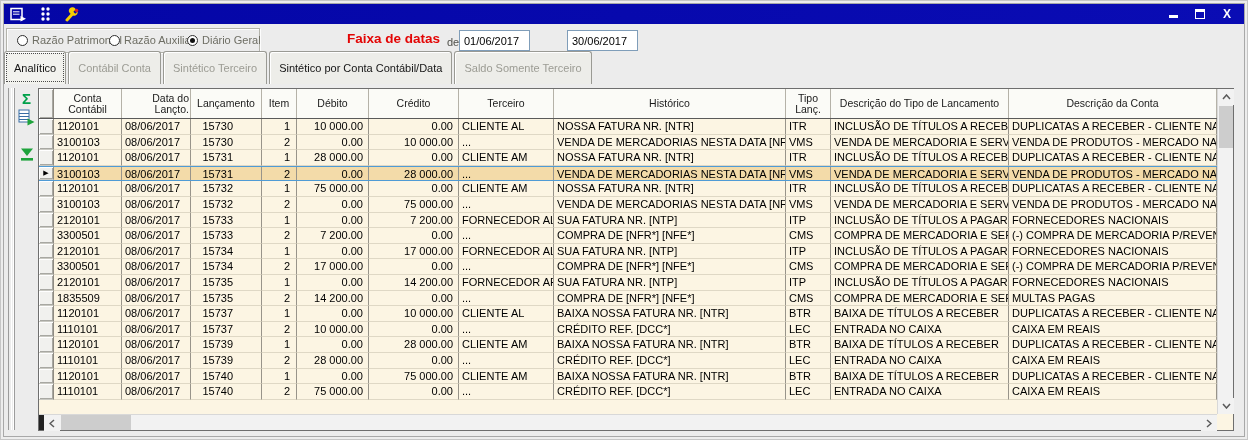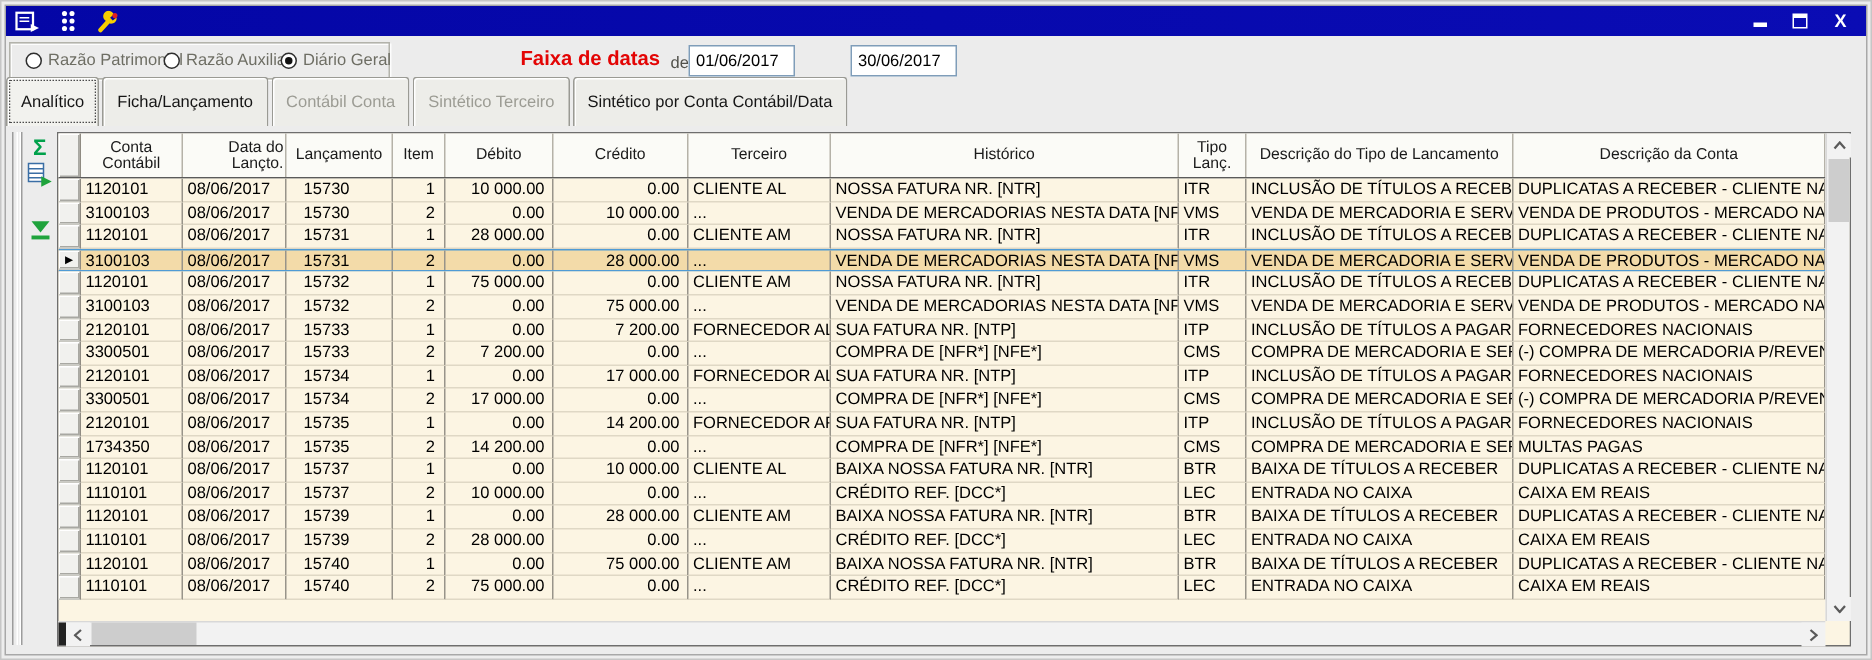--- a/index.html
+++ b/index.html
@@ -209,24 +209,24 @@
     </div>
 
   <span class="faixa-label">Faixa de datas</span>
   <span class="field-label" style="left:447px;">de</span>
   <input class="date-input" style="left: 459px;" value="01/06/2017">
   <span class="field-label" style="left:573px;">até</span>
   <input class="date-input" style="left: 567px;" value="30/06/2017">
 
   <div class="tabstrip" id="tabstrip">
       <div class="tab selected">Analítico</div>
-      <div class="tab">Ficha/Lançamento</div>
       <div class="tab disabled">Contábil Conta</div>
       <div class="tab disabled">Sintético Terceiro</div>
       <div class="tab">Sintético por Conta Contábil/Data</div>
+      <div class="tab disabled">Saldo Somente Terceiro</div>
     </div>
 
   <div class="side-groove"></div>
   <div class="side-groove2"></div>
   <div class="tool-btn" style="top:89px;">
     <span class="sigma-glyph">Σ</span>
   </div>
   <div class="tool-btn" style="top:110px;">
     <span>
       <svg width="17" height="17" viewBox="0 0 17 17">
@@ -412,21 +412,21 @@
           <div class="cell" style="width: 72px; text-align: right; padding-right: 5px;">0.00</div>
           <div class="cell" style="width: 90px; text-align: right; padding-right: 5px;">14 200.00</div>
           <div class="cell" style="width: 95px;">FORNECEDOR AP</div>
           <div class="cell" style="width: 232px;">SUA FATURA NR. [NTP]</div>
           <div class="cell" style="width: 45px;">ITP</div>
           <div class="cell" style="width: 178px;">INCLUSÃO DE TÍTULOS A PAGAR</div>
           <div class="cell" style="width: 208px;">FORNECEDORES NACIONAIS</div>
         </div>
         <div class="row">
           <div class="gcell" style="width: 15px;"></div>
-          <div class="cell" style="width: 68px;">1734350</div>
+          <div class="cell" style="width: 68px;">1835509</div>
           <div class="cell" style="width: 69px;">08/06/2017</div>
           <div class="cell" style="width: 71px; text-align: right; padding-right: 28px;">15735</div>
           <div class="cell" style="width: 35px; text-align: right; padding-right: 6px;">2</div>
           <div class="cell" style="width: 72px; text-align: right; padding-right: 5px;">14 200.00</div>
           <div class="cell" style="width: 90px; text-align: right; padding-right: 5px;">0.00</div>
           <div class="cell" style="width: 95px;">...</div>
           <div class="cell" style="width: 232px;">COMPRA DE [NFR*] [NFE*]</div>
           <div class="cell" style="width: 45px;">CMS</div>
           <div class="cell" style="width: 178px;">COMPRA DE MERCADORIA E SERVIÇO</div>
           <div class="cell" style="width: 208px;">MULTAS PAGAS</div>

